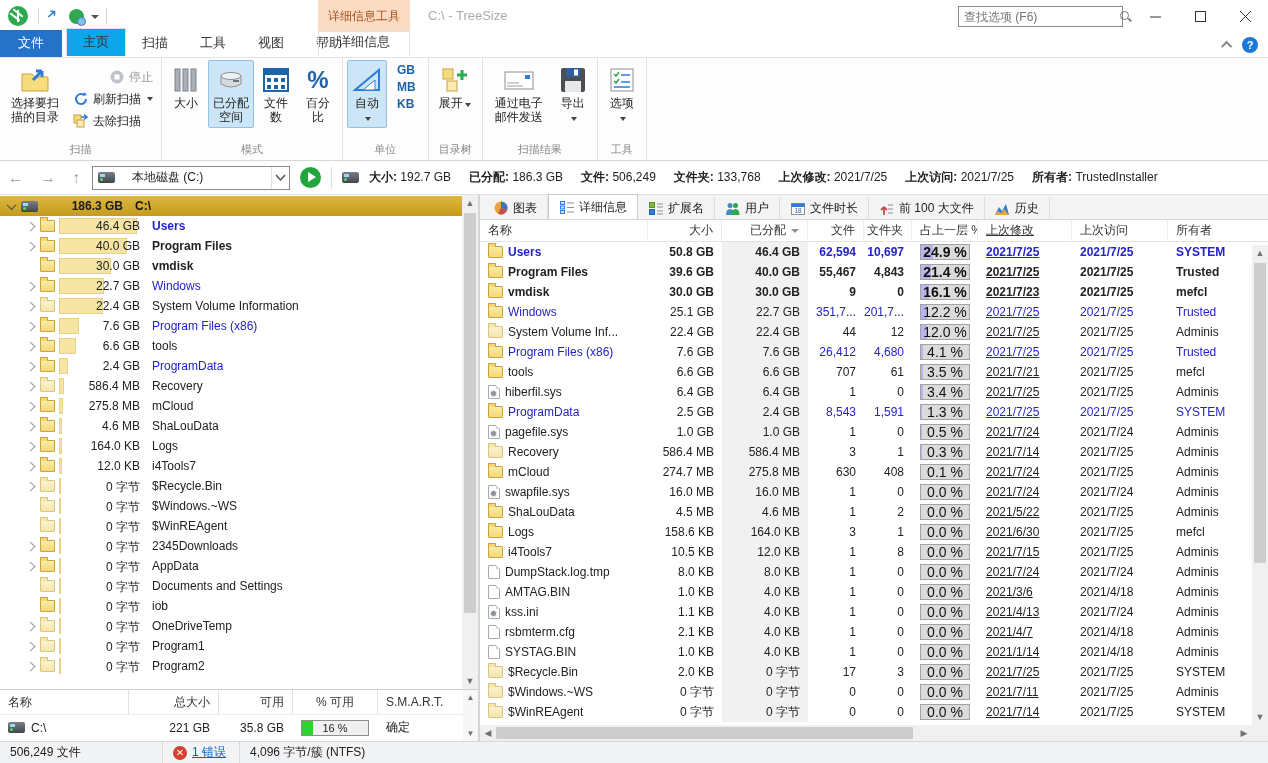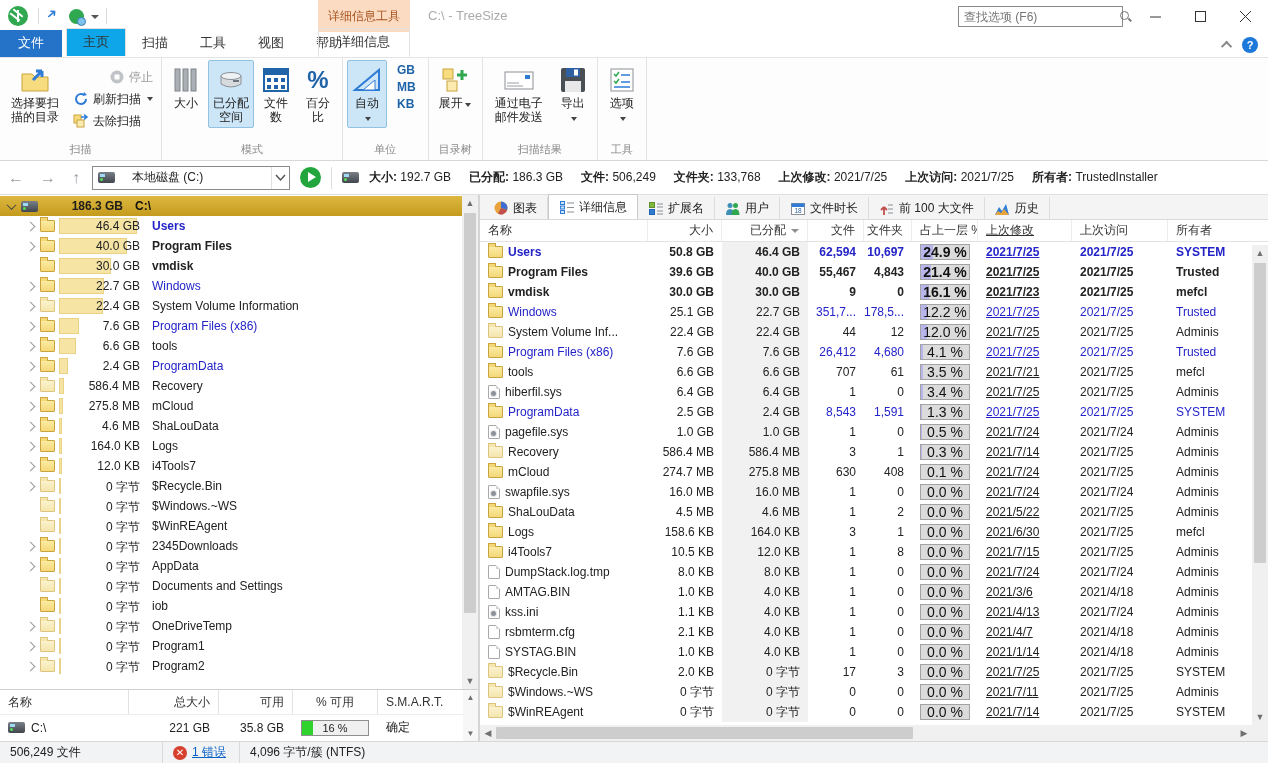--- a/index.html
+++ b/index.html
@@ -821,21 +821,21 @@
             <div class="dc w-own c-bold">mefcl</div>
           </div>
           <div class="drow">
             <div class="dc w-name">
               <span class="dicn icon-folder"></span>
               <span class="c-blue">Windows</span>
             </div>
             <div class="dc w-size r">25.1 GB</div>
             <div class="dc w-alloc r alloc-bg">22.7 GB</div>
             <div class="dc w-files r c-blue">351,7...</div>
-            <div class="dc w-folders r c-blue">178,5...</div>
+            <div class="dc w-folders r c-blue">201,7...</div>
             <div class="dc w-pct">
               <div class="ppbox"><div class="pfill" style="width: 12.2%;"></div><span class="pptxt">12.2 %</span></div>
             </div>
             <div class="dc w-mod c-blue">2021/7/25</div>
             <div class="dc w-acc c-blue">2021/7/25</div>
             <div class="dc w-own c-blue">Trusted</div>
           </div>
           <div class="drow">
             <div class="dc w-name">
               <span class="dicn icon-folder pale"></span>

